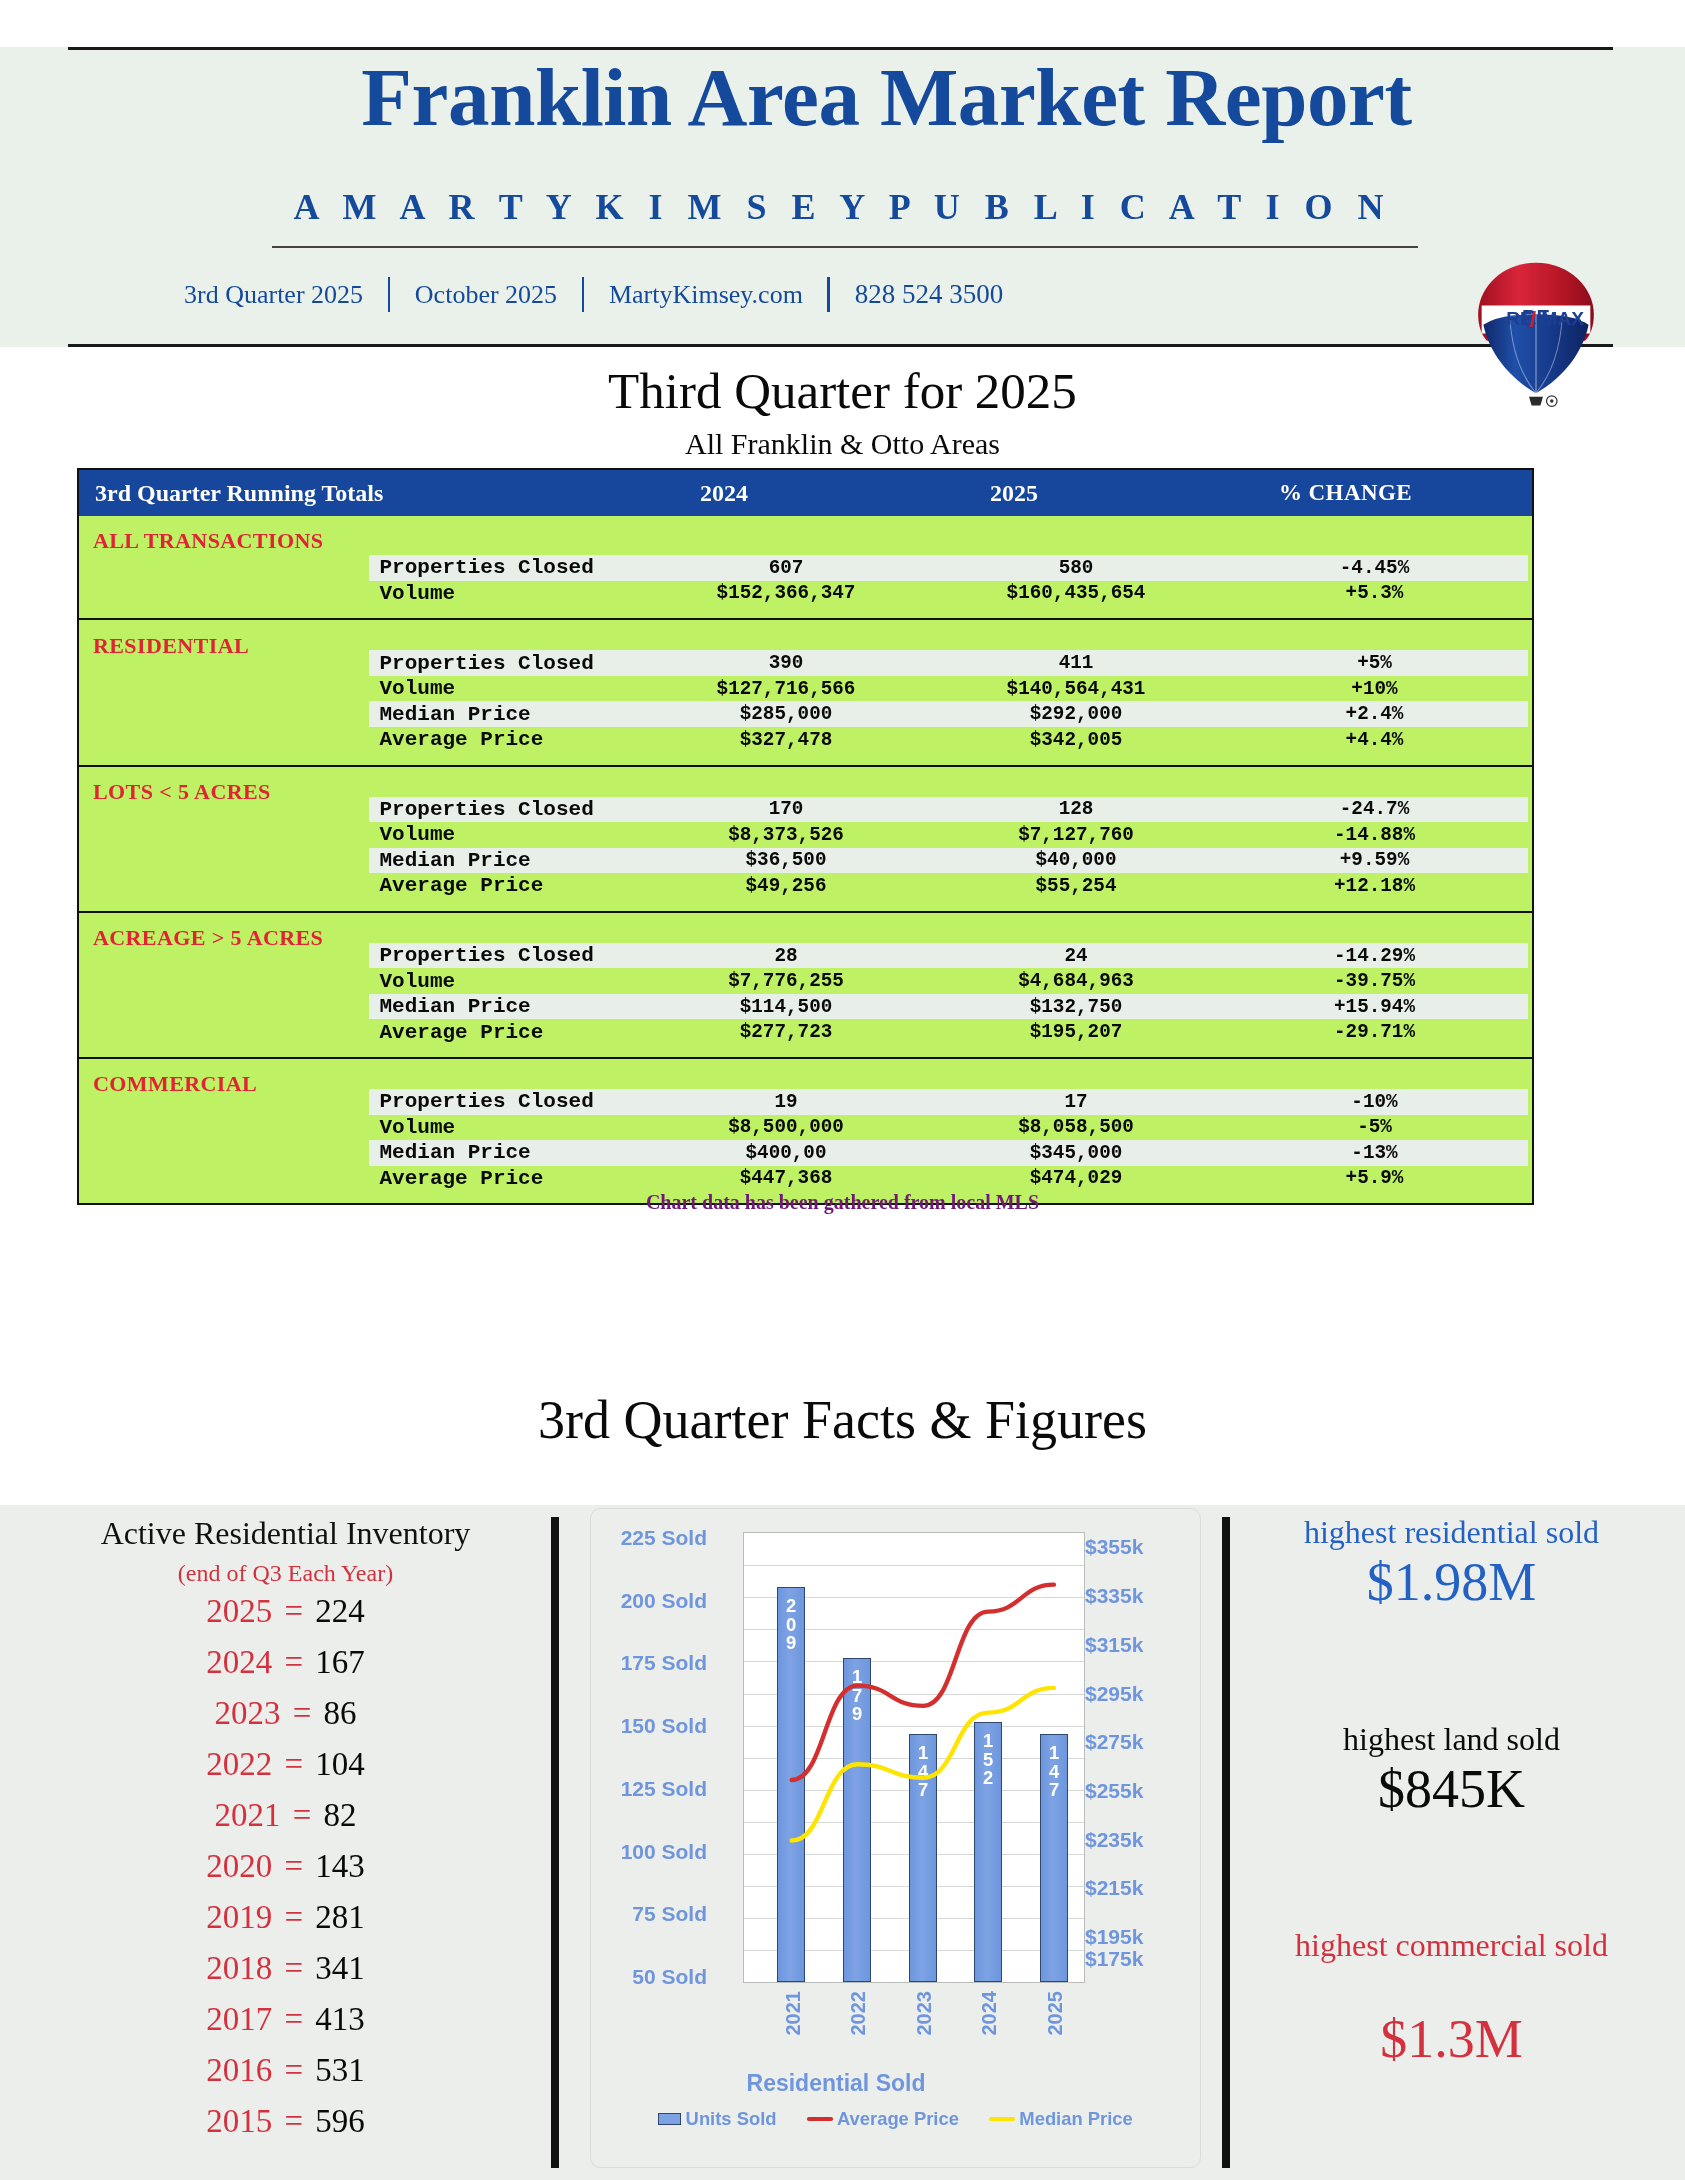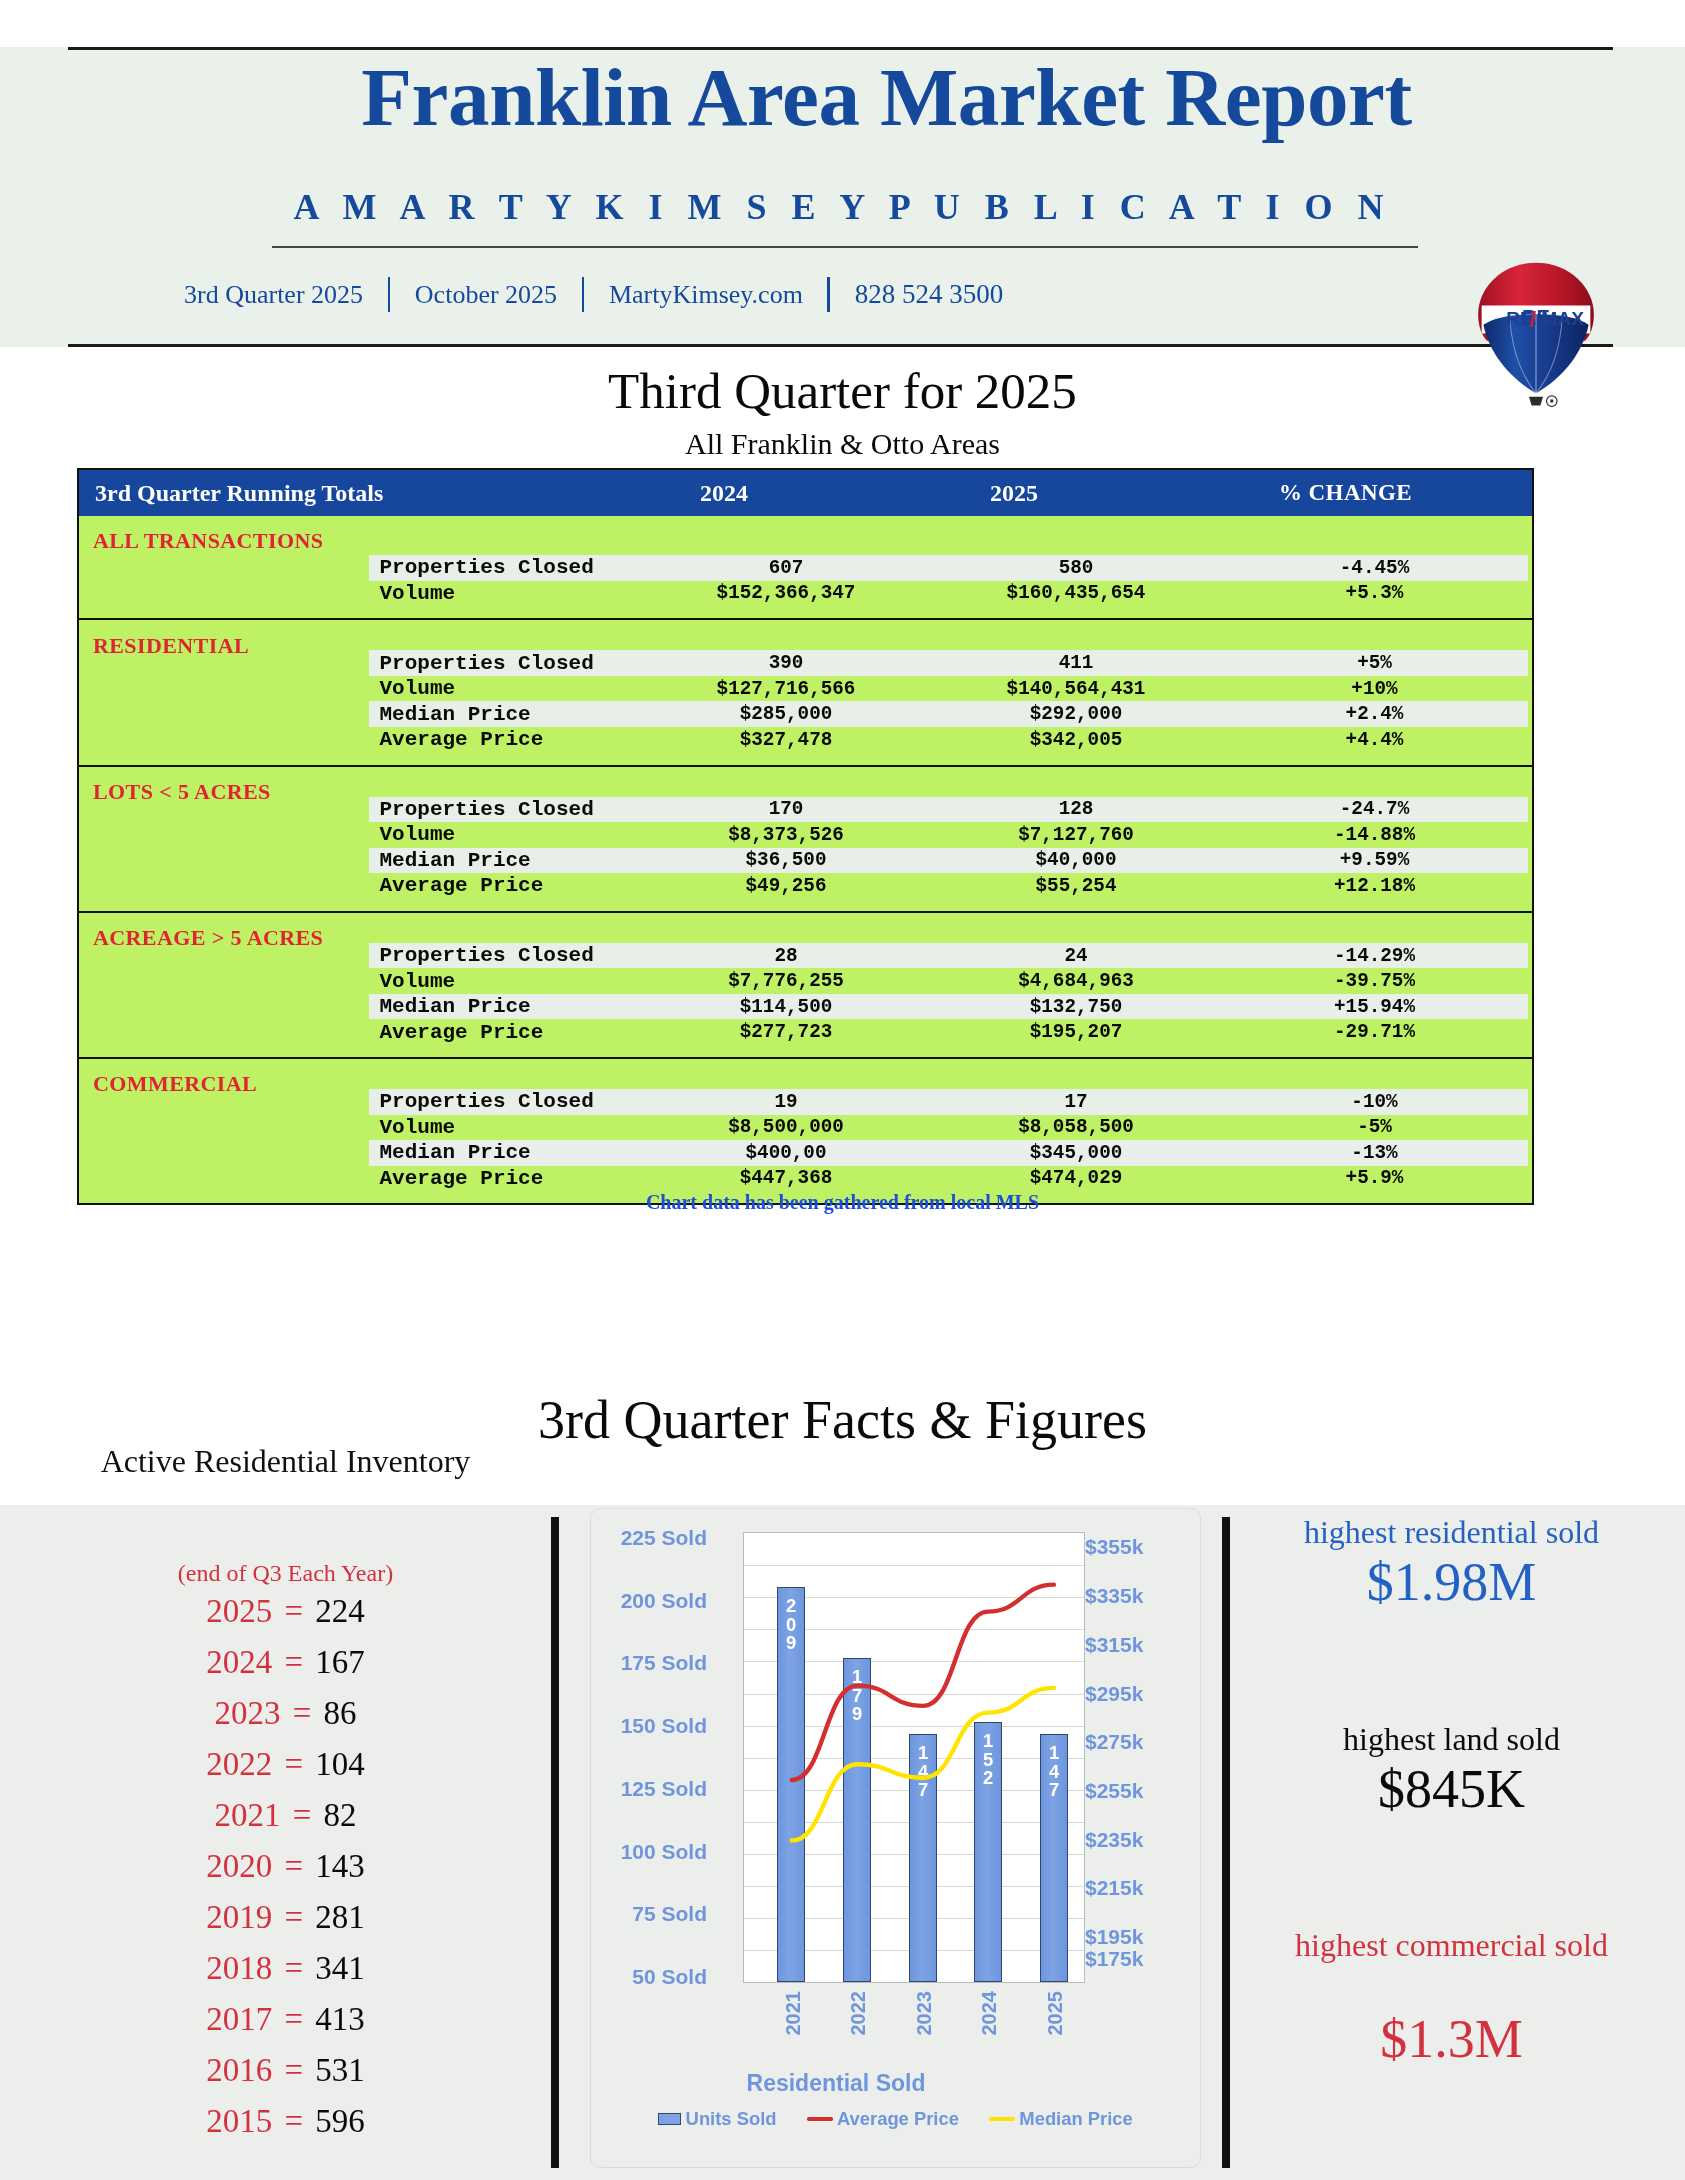--- a/index.html
+++ b/index.html
@@ -118,39 +118,39 @@
   }
   .row.alt { background: #e8eee8; }
   .r-label { width: 272px; padding-left: 10.5px; font-size: 21px; font-weight: 700; color: #0a0a0a; }
   .r-y { width: 290px; text-align: center; font-size: 19.3px; font-weight: 700; color: #0a0a0a; }
   .r-pct { flex: 1; text-align: center; font-size: 19.3px; font-weight: 700; color: #0a0a0a; }
 
   .mls-note {
     position: absolute; left: 0; top: 1191px; width: 1685px;
     text-align: center;
     font-family: "Liberation Serif", serif;
-    font-size: 20px; font-weight: 700; color: #1d4ed8;
+    font-size: 20px; font-weight: 700; color: #701a75;
   }
 
   .facts-title {
     position: absolute; left: 0; top: 1389px; width: 1685px;
     text-align: center;
     font-family: "Liberation Serif", serif;
     font-size: 54px; color: #0a0a0a;
   }
 
   
   .bottom-band {
     position: absolute; left: 0; top: 1505px; width: 1685px; height: 676px;
     background: #eceeeb;
   }
 
   
   .inv-title {
-    position: absolute; left: 53px; top: 1443px; width: 465px;
+    position: absolute; left: 53px; top: 1515px; width: 465px;
     text-align: center;
     font-family: "Liberation Serif", serif;
     font-size: 32px; color: #101010;
   }
   .inv-sub {
     position: absolute; left: 53px; top: 1560px; width: 465px;
     text-align: center;
     font-family: "Liberation Serif", serif;
     font-size: 24px; color: #d4313f;
   }

